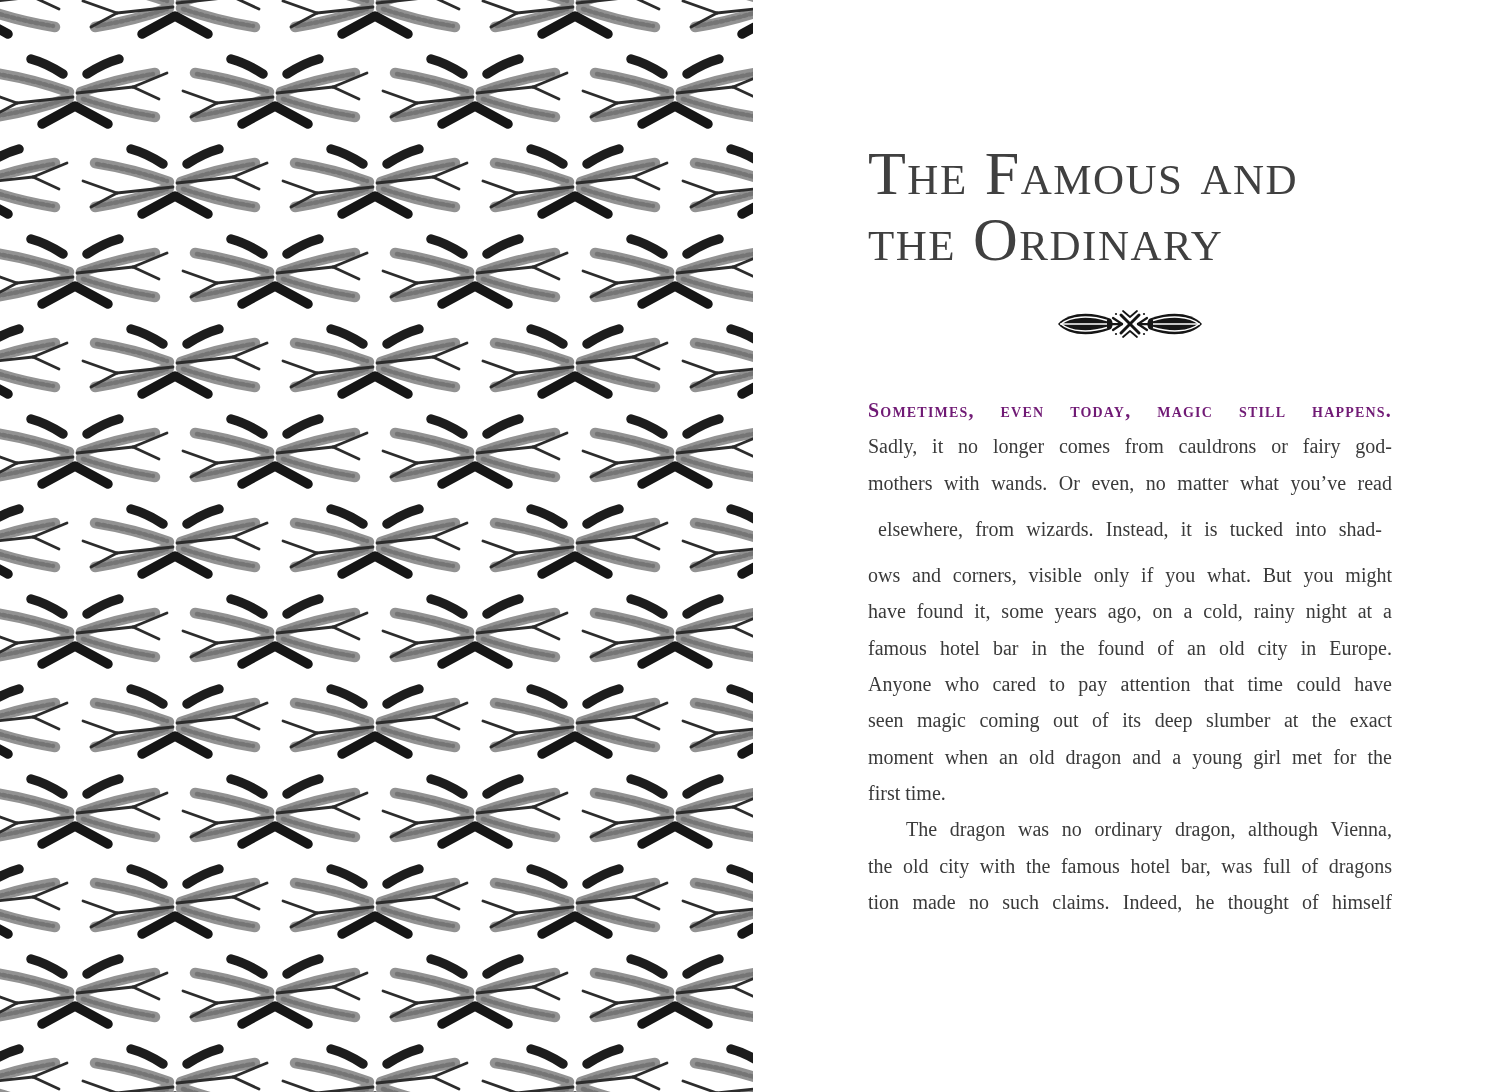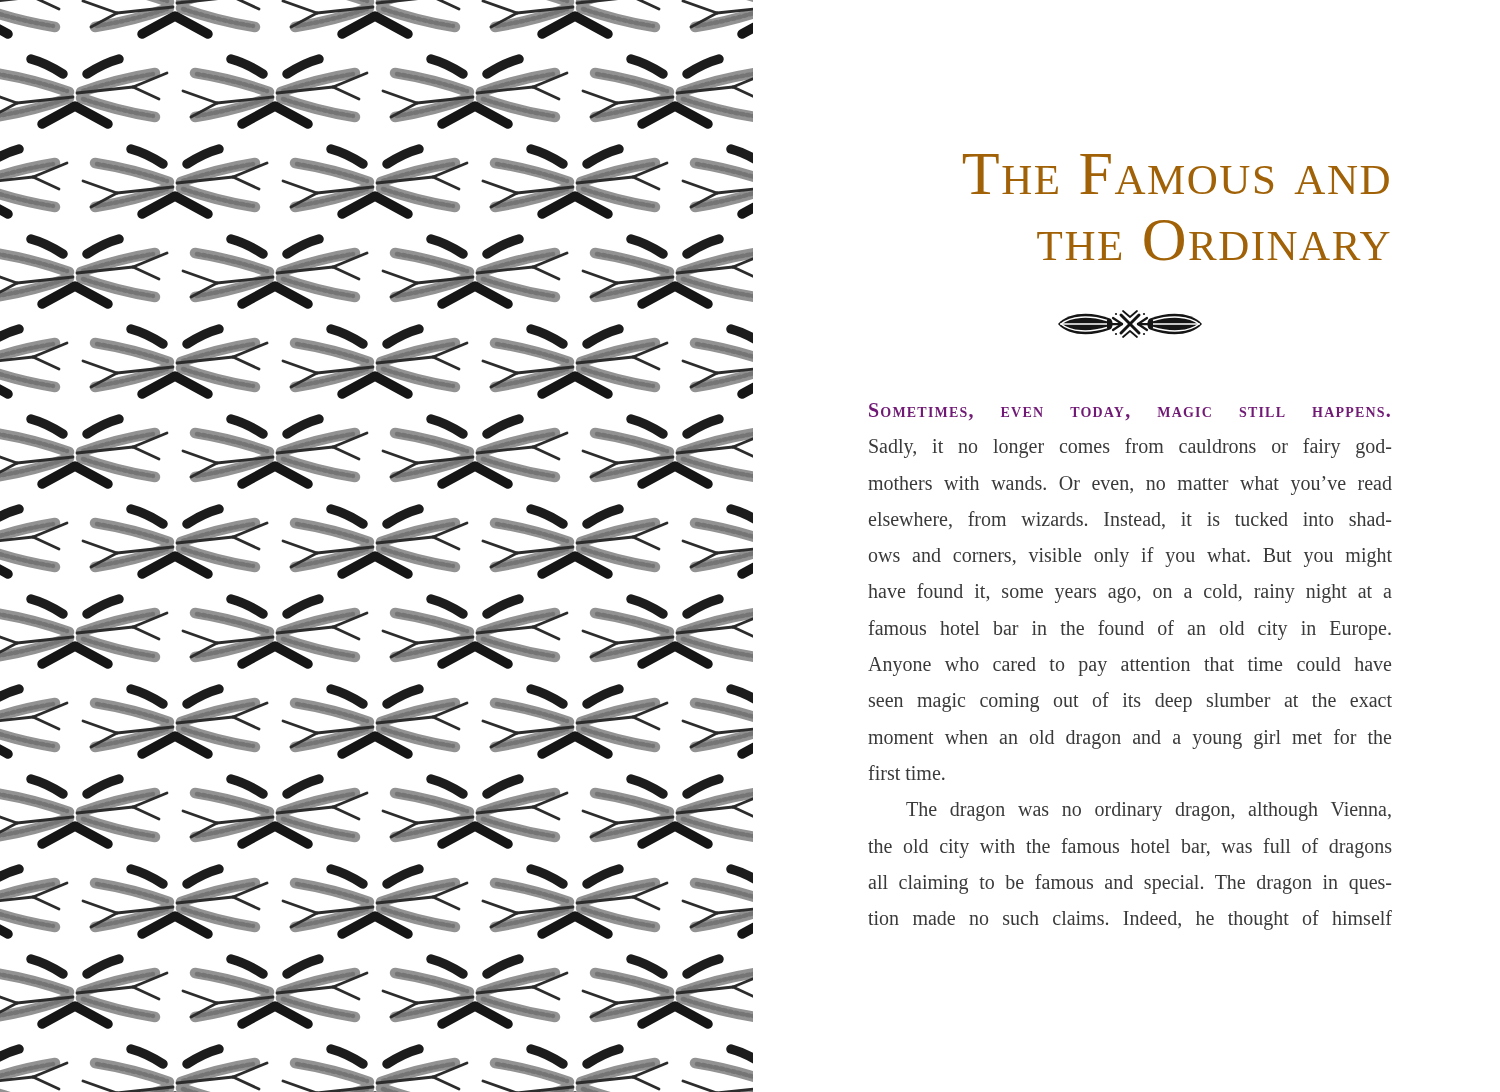--- a/index.html
+++ b/index.html
@@ -9,22 +9,22 @@
   }
   .spread{position:absolute;inset:0;background:#ffffff;}
   .page-left{position:absolute;left:0;top:0;width:753px;height:1092px;background:#ffffff;overflow:hidden;}
   .page-right{position:absolute;left:753px;top:0;width:747px;height:1092px;background:#ffffff;}
   .textcol{position:absolute;left:115px;top:128px;width:524px;}
   .kicker{
     text-align:center;font-family:"Liberation Sans","DejaVu Sans",sans-serif;
     font-size:17px;line-height:20px;letter-spacing:4px;color:#4a4a4a;font-weight:400;
   }
   .title{
-    margin-top:12px;text-align:right;font-variant:small-caps;
-    font-size:62px;line-height:66px;color:#a16207;letter-spacing:1.5px;font-weight:400;
+    margin-top:12px;text-align:left;font-variant:small-caps;
+    font-size:62px;line-height:66px;color:#404040;letter-spacing:1.5px;font-weight:400;
   }
   .ornament{display:block;margin:36px auto 0 auto;}
   .bodytext{margin-top:52px;font-size:20px;line-height:36.3px;color:#3a3a3a;}
   .bl{text-align:justify;text-align-last:justify;}
   .bl.endline{text-align-last:left;}
   .bl.indent{text-indent:38px;}
   .bl.lead{font-variant:small-caps;font-weight:700;letter-spacing:1.2px;color:#701a75;}
 </style>
 </head>
 <body>
@@ -168,29 +168,28 @@
           <path d="M132,50 L168,14" stroke-width="6"></path>
           <path d="M136,58 L150,46 L164,58" stroke-width="3.5" stroke-linejoin="round"></path>
           <path d="M136,6 L150,18 L164,6" stroke-width="3.5" stroke-linejoin="round"></path>
         </g>
       </svg>
 
       <div class="bodytext">
         <p class="bl lead" style="margin:0">Sometimes, even today, magic still happens.</p>
         <p class="bl" style="margin:0">Sadly, it no longer comes from cauldrons or fairy god-</p>
         <p class="bl" style="margin:0">mothers with wands. Or even, no matter what you’ve read</p>
-        <p class="bl" style="margin:0">elsewhere, from wizards. Instead, it is tucked into shad-</p>
+        <p class="bl" style="margin:10px">elsewhere, from wizards. Instead, it is tucked into shad-</p>
         <p class="bl" style="margin:0">ows and corners, visible only if you what. But you might</p>
         <p class="bl" style="margin:0">have found it, some years ago, on a cold, rainy night at a</p>
         <p class="bl" style="margin:0">famous hotel bar in the found of an old city in Europe.</p>
         <p class="bl" style="margin:0">Anyone who cared to pay attention that time could have</p>
         <p class="bl" style="margin:0">seen magic coming out of its deep slumber at the exact</p>
         <p class="bl" style="margin:0">moment when an old dragon and a young girl met for the</p>
         <p class="bl endline" style="margin:0">first time.</p>
         <p class="bl indent" style="margin:0">The dragon was no ordinary dragon, although Vienna,</p>
         <p class="bl" style="margin:0">the old city with the famous hotel bar, was full of dragons</p>
-        <p class="bl" style="margin:0">all claiming to be famous and special. The dragon in ques-</p>
         <p class="bl" style="margin:0">tion made no such claims. Indeed, he thought of himself</p>
       </div>
 
     </div>
   </div>
 </div>
 
 </body></html>

